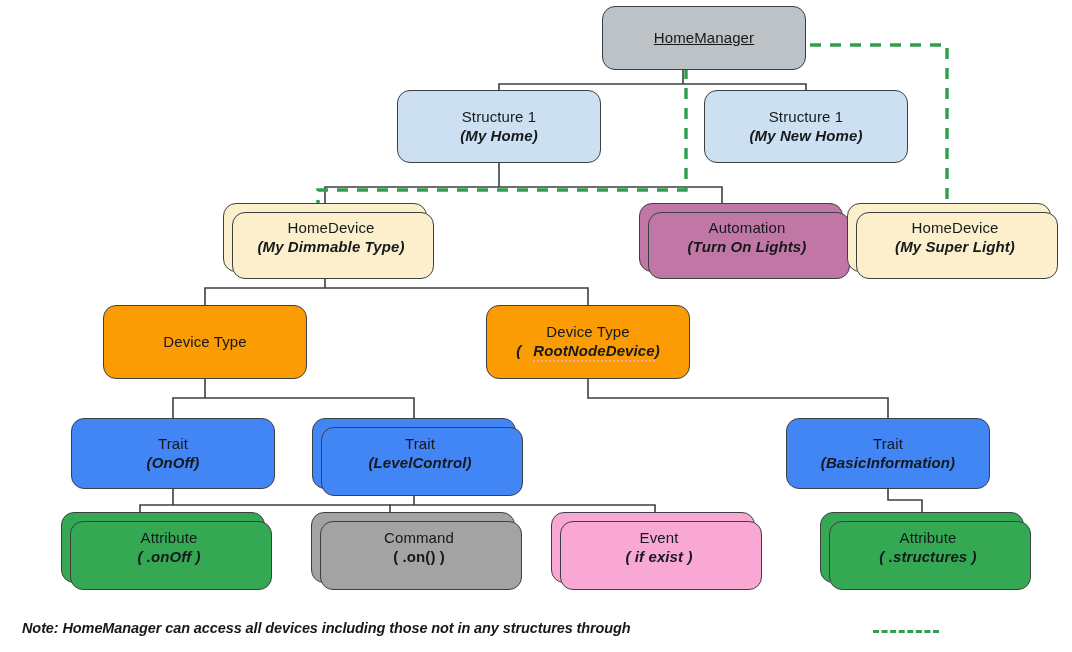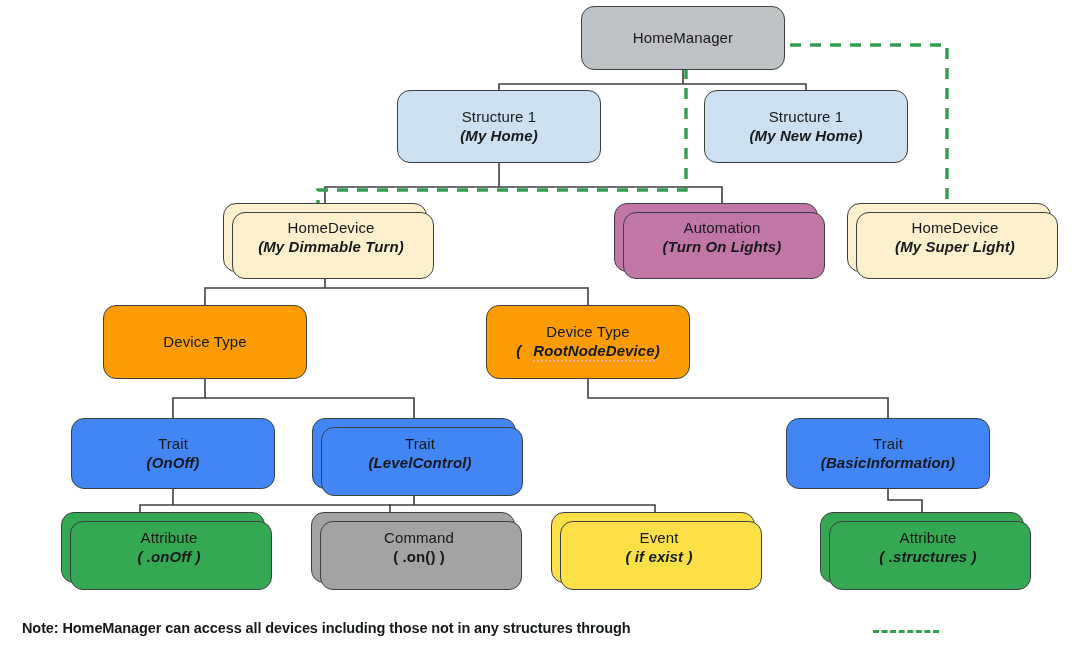--- a/index.html
+++ b/index.html
@@ -114,40 +114,40 @@
       <path d="M 888 489 L 888 500 L 922 500 L 922 512"></path>
     </g>
     <g fill="none" stroke="#2f9e4f" stroke-width="3.4" stroke-dasharray="11 9" stroke-linecap="butt">
 
       <path d="M 686 68 L 686 190 L 318 190 L 318 203"></path>
 
       <path d="M 790 45 L 947 45 L 947 203"></path>
     </g>
   </svg>
 
-  <div class="node" style="left:581px; top:6px; width:204px; height:64px; background:#bcc2c5;">
+  <div class="node" style="left:602px; top:6px; width:204px; height:64px; background:#bcc2c5;text-decoration:underline;">
     <div class="l1">HomeManager</div>
   </div>
 
   <div class="node" style="left:397px; top:90px; width:204px; height:73px; background:#cde0f2;">
     <div class="l1">Structure 1</div>
     <div class="l2">(My Home)</div>
   </div>
 
   <div class="node" style="left:704px; top:90px; width:204px; height:73px; background:#cde0f2;">
     <div class="l1">Structure 1</div>
     <div class="l2">(My New Home)</div>
   </div>
 
   <div class="node stack" style="left:223px; top:203px; width:204px; height:69px; background:#fcf0cc;">
     <div class="l1">HomeDevice</div>
-    <div class="l2">(My Dimmable Turn)</div>
-  </div>
-
-  <div class="node stack" style="left:614px; top:203px; width:204px; height:69px; background:#c177a6;">
+    <div class="l2">(My Dimmable Type)</div>
+  </div>
+
+  <div class="node stack" style="left:639px; top:203px; width:204px; height:69px; background:#c177a6;">
     <div class="l1">Automation</div>
     <div class="l2">(Turn On Lights)</div>
   </div>
 
   <div class="node stack" style="left:847px; top:203px; width:204px; height:69px; background:#fcf0cc;">
     <div class="l1">HomeDevice</div>
     <div class="l2">(My Super Light)</div>
   </div>
 
   <div class="node" style="left:103px; top:305px; width:204px; height:74px; background:#fc9c05;">
@@ -177,26 +177,26 @@
   <div class="node stack" style="left:61px; top:512px; width:204px; height:71px; background:#34a853;">
     <div class="l1">Attribute</div>
     <div class="l2">( .onOff )</div>
   </div>
 
   <div class="node stack" style="left:311px; top:512px; width:204px; height:71px; background:#a3a3a3;">
     <div class="l1">Command</div>
     <div class="l2 plain">( .on() )</div>
   </div>
 
-  <div class="node stack" style="left:551px; top:512px; width:204px; height:71px; background:#fde047;">
+  <div class="node stack" style="left:551px; top:512px; width:204px; height:71px; background:#f9a8d4;">
     <div class="l1">Event</div>
     <div class="l2">( if exist )</div>
   </div>
 
   <div class="node stack" style="left:820px; top:512px; width:204px; height:71px; background:#34a853;">
     <div class="l1">Attribute</div>
     <div class="l2">( .structures )</div>
   </div>
 
-  <div class="note" style="left:22px; top:620px;">Note: HomeManager can access all devices including those not in any structures through</div>
+  <div class="note" style="left:22px; top:620px;font-style:italic;">Note: HomeManager can access all devices including those not in any structures through</div>
   <div class="note-dash" style="left:873px; top:630px;"></div>
 
 </div>
 
 </body></html>

